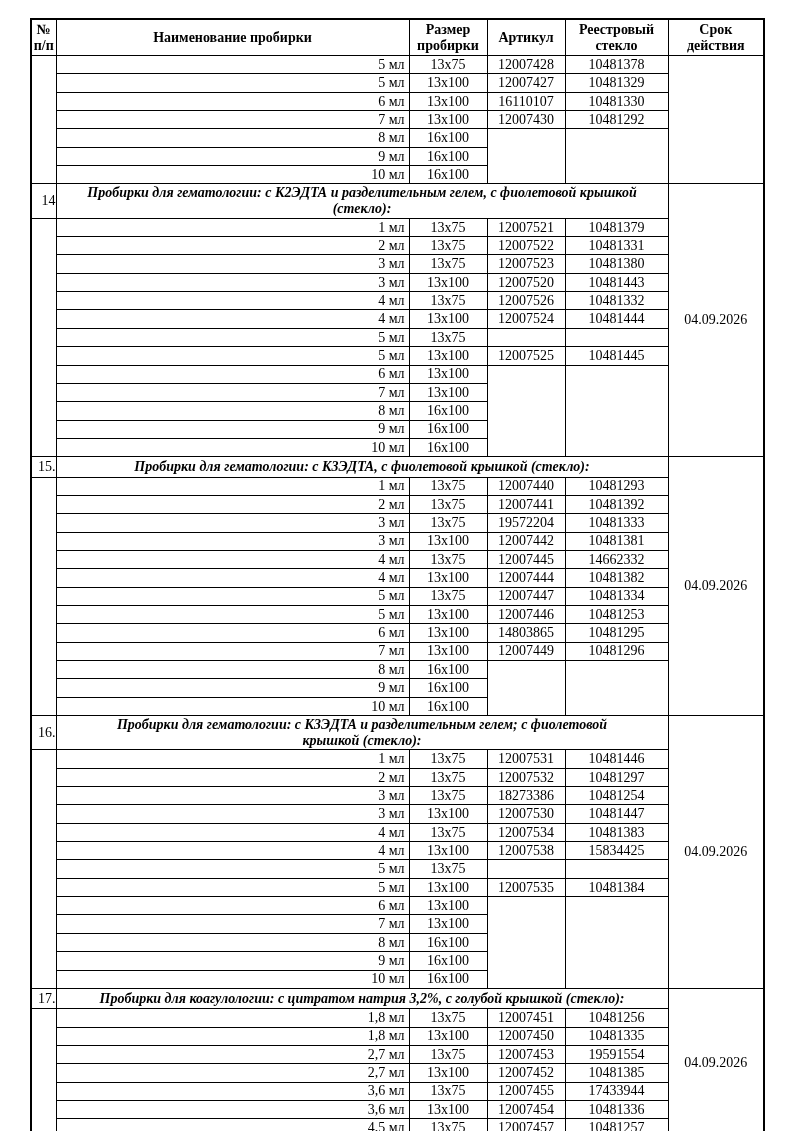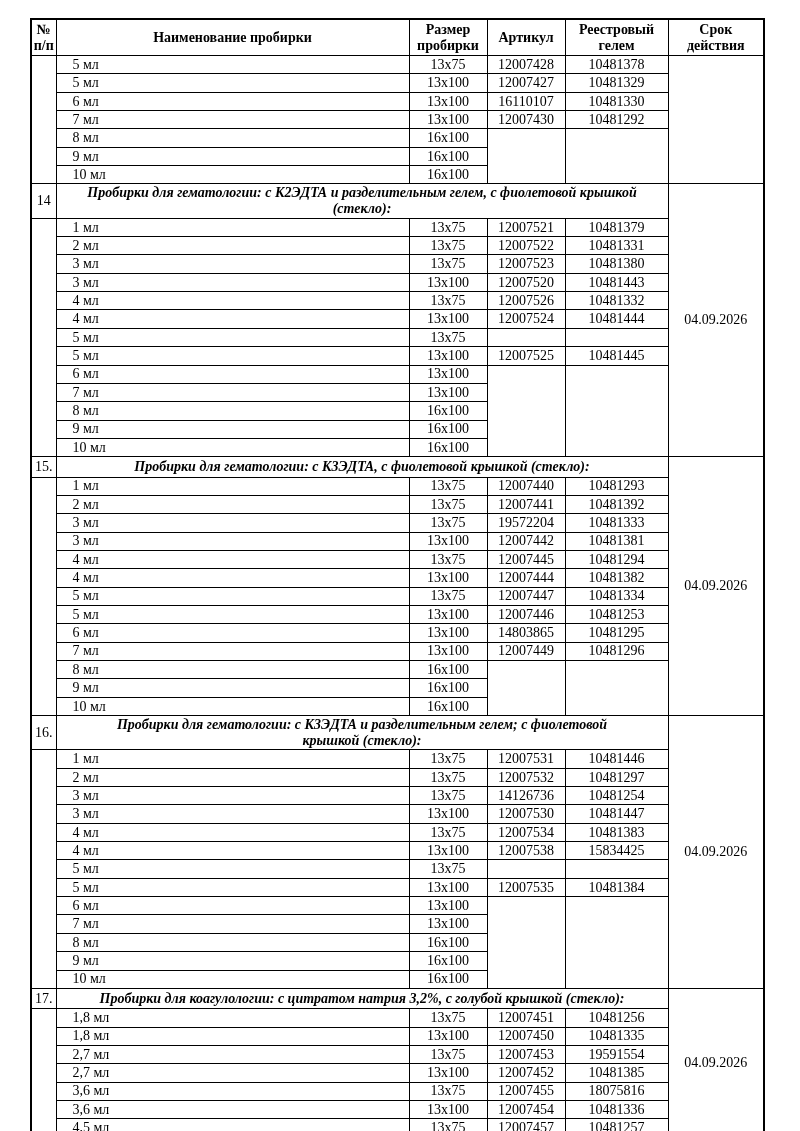--- a/index.html
+++ b/index.html
@@ -34,29 +34,29 @@
     overflow: hidden;
   }
   .reg-table thead th {
     font-weight: bold;
     text-align: center;
     white-space: pre-line;
     height: 33px;
     padding: 1px 0;
   }
   td.c-name {
-    text-align: left;
-    padding: 0 16px;
+    text-align: right;
+    padding: 0 4px;
     height: 17.35px;
   }
   td.c-size, td.c-article, td.c-reg {
     text-align: center;
   }
   td.c-num {
-    text-align: center;
+    text-align: right;
   }
   td.section-title {
     font-weight: bold;
     text-align: center;
     white-space: pre-line;
     height: 17.35px;
     padding: 1px 4px;
     font-style: italic;
   }
   td.c-term {
@@ -78,21 +78,21 @@
     </colgroup>
     <thead>
       <tr>
         <th>№
 п/п</th>
         <th>Наименование пробирки</th>
         <th>Размер
 пробирки</th>
         <th>Артикул</th>
         <th>Реестровый
-гелем</th>
+стекло</th>
         <th>Срок
 действия</th>
       </tr>
     </thead>
     <tbody id="table-body">
         <tr>
           <td class="c-num" rowspan="7"></td>
           <td class="c-name">5 мл</td>
           <td class="c-size">13x75</td>
           <td class="c-article">12007428</td>
@@ -235,21 +235,21 @@
         <tr>
           <td class="c-name">3 мл</td>
           <td class="c-size">13x100</td>
           <td class="c-article">12007442</td>
           <td class="c-reg">10481381</td>
         </tr>
         <tr>
           <td class="c-name">4 мл</td>
           <td class="c-size">13x75</td>
           <td class="c-article">12007445</td>
-          <td class="c-reg">10481294</td>
+          <td class="c-reg">14662332</td>
         </tr>
         <tr>
           <td class="c-name">4 мл</td>
           <td class="c-size">13x100</td>
           <td class="c-article">12007444</td>
           <td class="c-reg">10481382</td>
         </tr>
         <tr>
           <td class="c-name">5 мл</td>
           <td class="c-size">13x75</td>
@@ -303,21 +303,21 @@
         </tr>
         <tr>
           <td class="c-name">2 мл</td>
           <td class="c-size">13x75</td>
           <td class="c-article">12007532</td>
           <td class="c-reg">10481297</td>
         </tr>
         <tr>
           <td class="c-name">3 мл</td>
           <td class="c-size">13x75</td>
-          <td class="c-article">14126736</td>
+          <td class="c-article">18273386</td>
           <td class="c-reg">10481254</td>
         </tr>
         <tr>
           <td class="c-name">3 мл</td>
           <td class="c-size">13x100</td>
           <td class="c-article">12007530</td>
           <td class="c-reg">10481447</td>
         </tr>
         <tr>
           <td class="c-name">4 мл</td>
@@ -392,21 +392,21 @@
         <tr>
           <td class="c-name">2,7 мл</td>
           <td class="c-size">13x100</td>
           <td class="c-article">12007452</td>
           <td class="c-reg">10481385</td>
         </tr>
         <tr>
           <td class="c-name">3,6 мл</td>
           <td class="c-size">13x75</td>
           <td class="c-article">12007455</td>
-          <td class="c-reg">18075816</td>
+          <td class="c-reg">17433944</td>
         </tr>
         <tr>
           <td class="c-name">3,6 мл</td>
           <td class="c-size">13x100</td>
           <td class="c-article">12007454</td>
           <td class="c-reg">10481336</td>
         </tr>
         <tr>
           <td class="c-name">4,5 мл</td>
           <td class="c-size">13x75</td>

